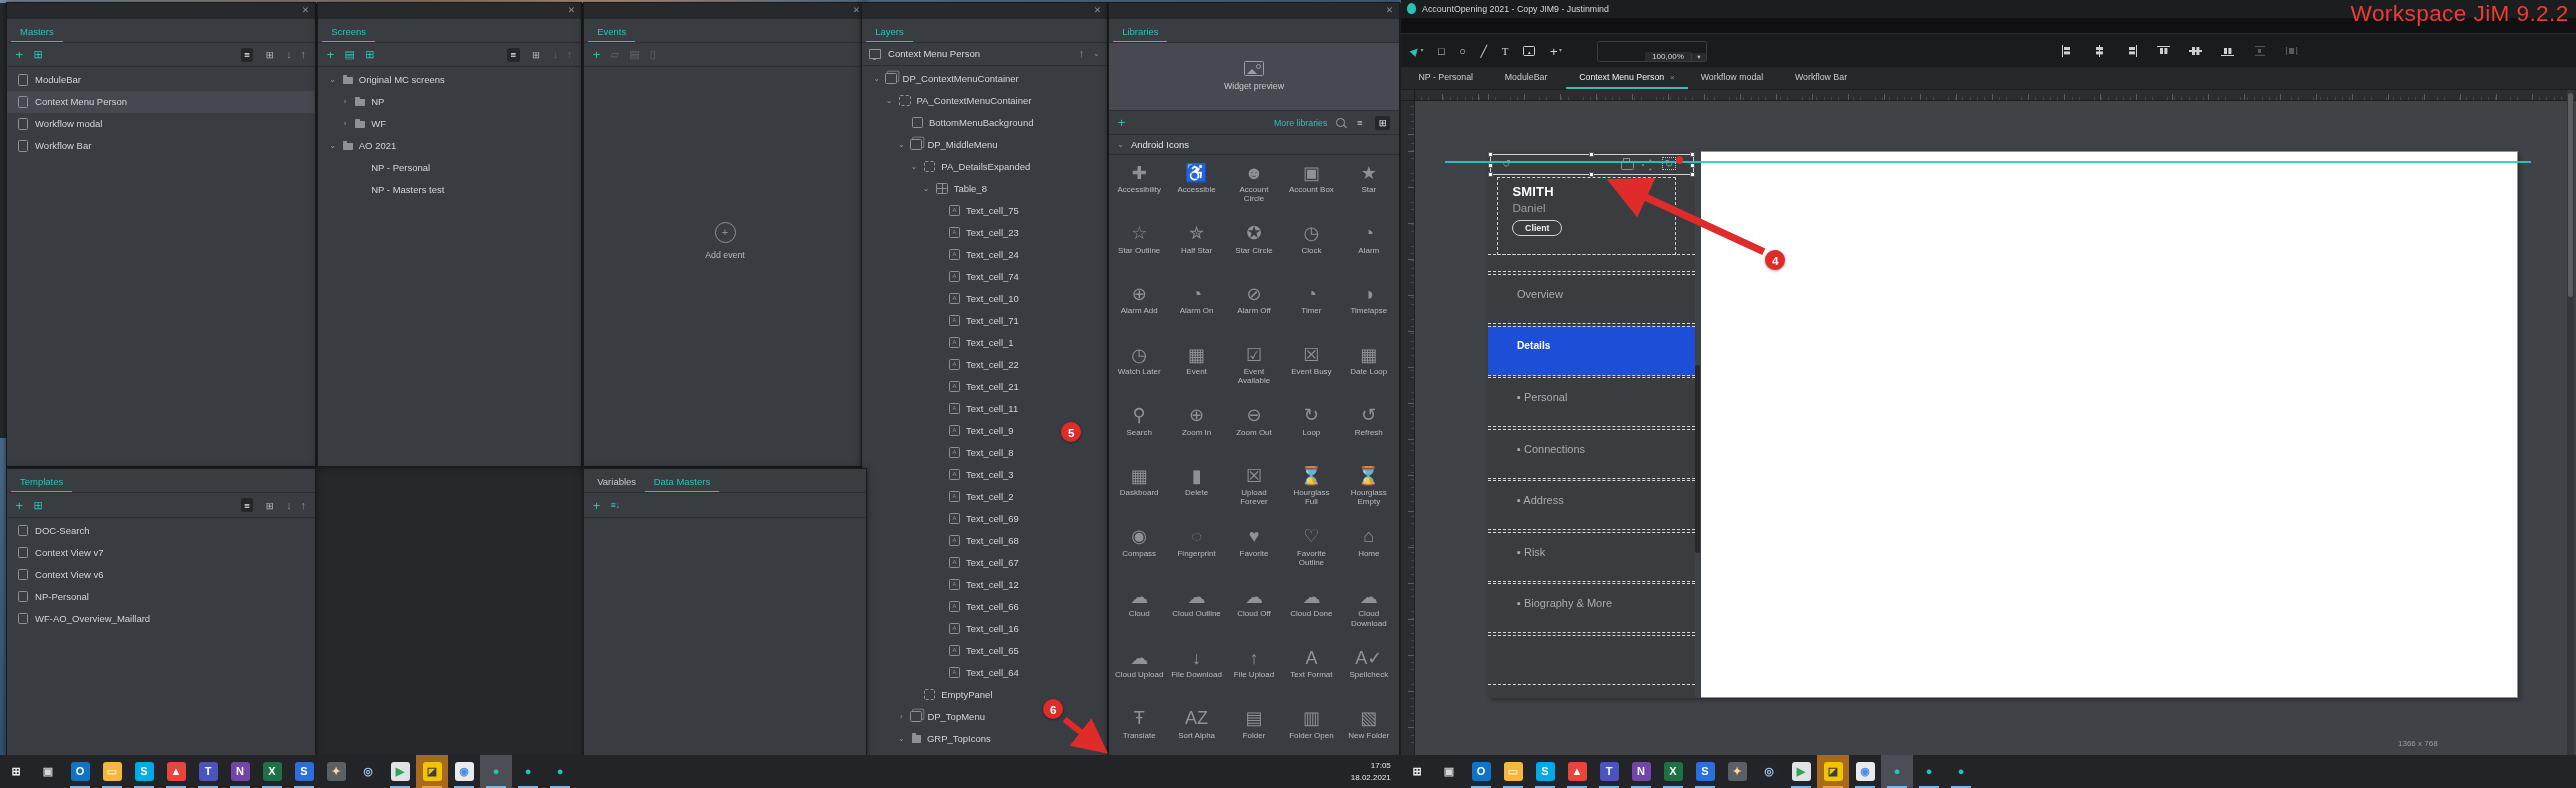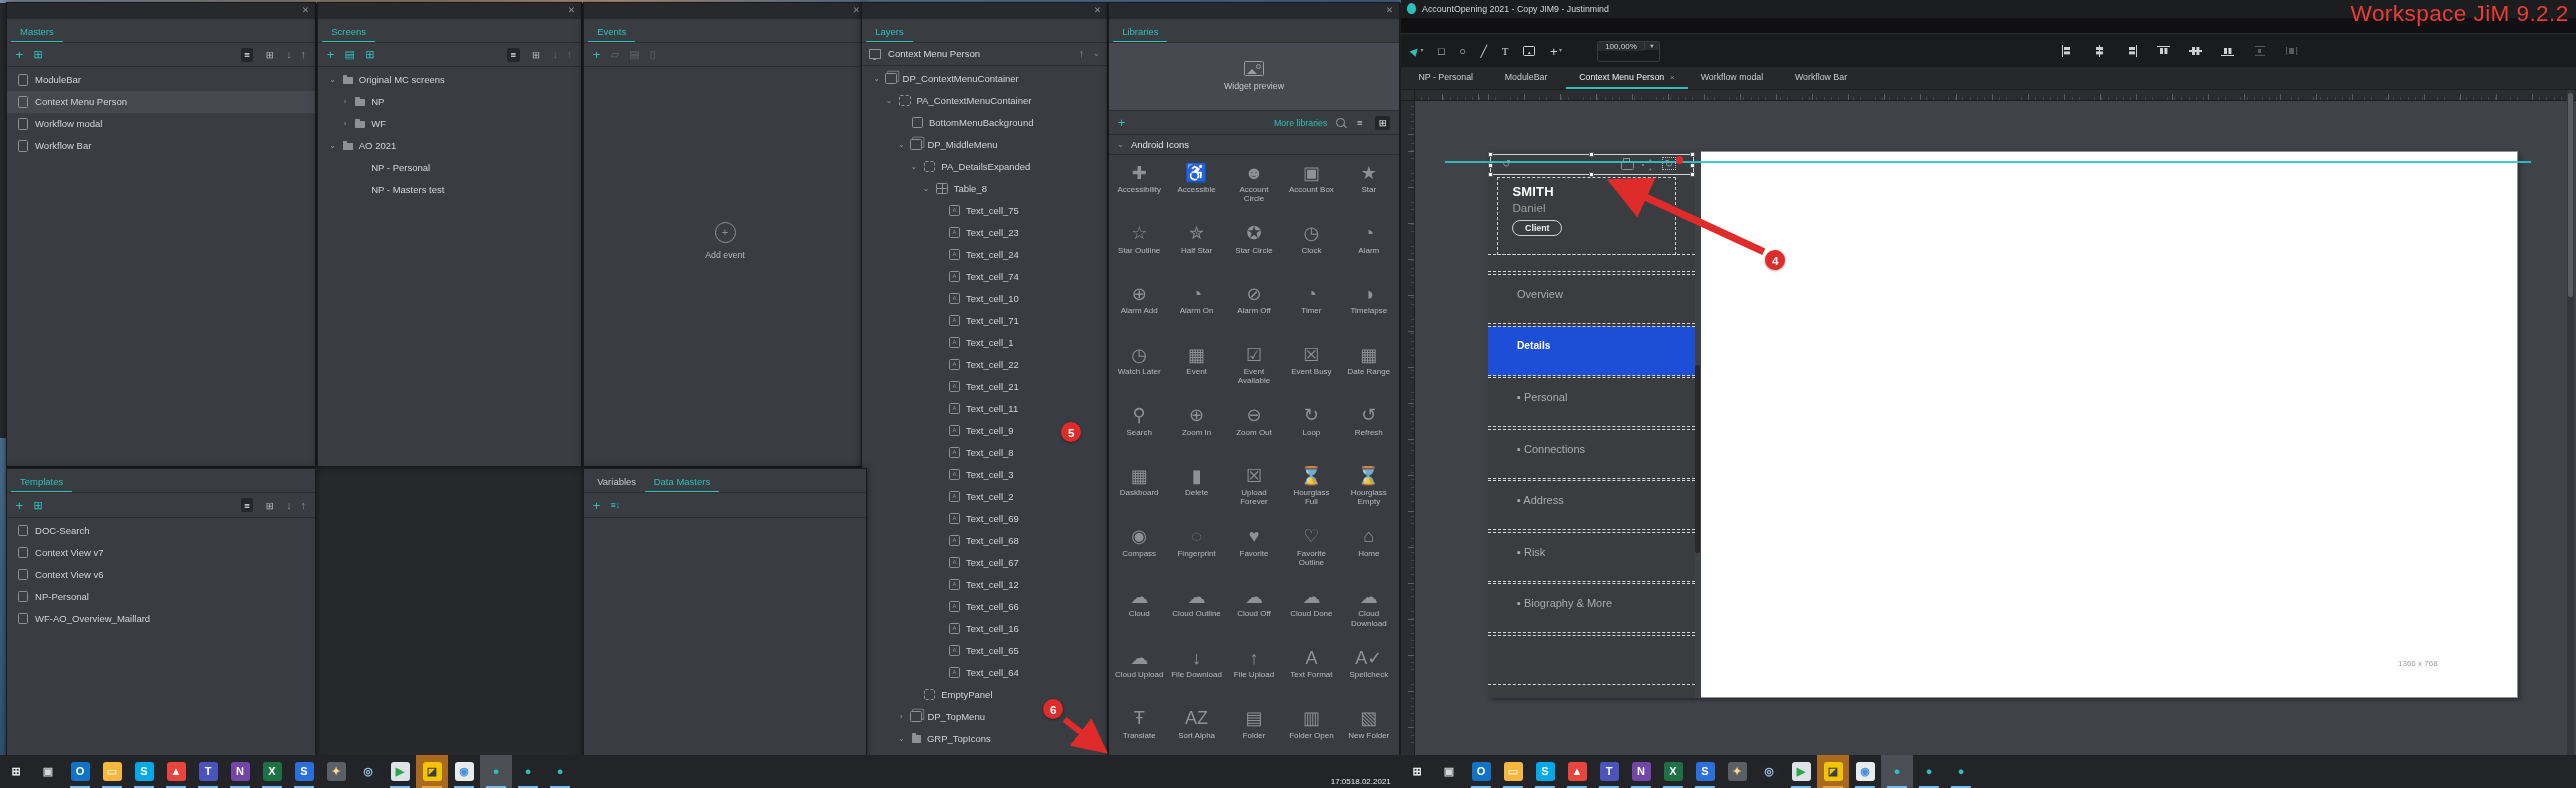--- a/index.html
+++ b/index.html
@@ -79,21 +79,21 @@
   .app-dot{width:9.5px;height:11px;background:#2cc1b8;border-radius:50% 50% 50% 50%/55% 55% 45% 45%;flex:none;}
   .rtitle-text{font-size:8.8px;color:#d6d7d9;}
   .watermark{position:absolute;right:7.3px;top:0.7px;font-size:22.6px;color:#ee3b35;z-index:40;letter-spacing:0.4px;}
   .rmenubar{position:absolute;left:0;top:17.5px;width:100%;height:16px;background:#101012;display:flex;align-items:center;gap:19px;padding-left:8.8px;box-sizing:border-box;border-bottom:0.7px solid #2a2b2d;}
   .rmenu-item{font-size:8.8px;color:#e0e1e3;}
   .rtoolbar{position:absolute;left:0;top:34px;width:100%;height:34px;background:#1a1b1d;display:flex;align-items:center;gap:14.6px;padding-left:10.2px;box-sizing:border-box;}
   .rt-ic{font-size:11px;color:#d3d4d6;line-height:1;display:inline-flex;align-items:center;}
   .sel-arrow{color:#2cc1b8;transform:rotate(-48deg);font-size:10.2px;}
   .mini-caret{font-size:5.8px;color:#9a9da1;margin-left:1.5px;}
   .img-mini{width:10.2px;height:8.8px;border:1.1px solid #d3d4d6;border-radius:1.5px;display:flex;align-items:flex-end;justify-content:center;font-size:5.1px;color:#d3d4d6;}
-  .zoom-box{margin-left:20.4px;display:flex;align-items:flex-start;border:0.7px solid #3a3b3f;border-radius:2.2px;overflow:hidden;height:19px;}
+  .zoom-box{margin-left:20.4px;display:flex;align-items:flex-end;border:0.7px solid #3a3b3f;border-radius:2.2px;overflow:hidden;height:19px;padding-left:47px;}
   .zoom-val{background:#2a2b2e;color:#d3d4d6;font-size:8px;display:flex;align-items:center;padding:0 7.3px;}
   .zoom-caret{background:#2a2b2e;border-left:0.7px solid #3a3b3f;color:#b9bcbe;font-size:6.6px;display:flex;align-items:center;padding:0 5.1px;}
   .align-group{position:absolute;left:660px;top:34px;height:34px;display:flex;align-items:center;gap:19px;}
   .alico{position:relative;width:13px;height:11.7px;display:inline-block;}
   .alico::before,.alico::after{content:'';position:absolute;background:#cfd0d2;}
   .alico.dis{opacity:.35;}
   .al-left::before{left:0.7px;top:0;width:1.5px;height:11.7px;}
   .al-left::after{left:2.9px;top:2.2px;width:5.8px;height:2.9px;box-shadow:0 4.4px 0 0 #cfd0d2;}
   .al-ch::before{left:5.8px;top:0;width:1.5px;height:11.7px;}
   .al-ch::after{left:2.9px;top:2.2px;width:7.3px;height:2.9px;box-shadow:0 4.4px 0 0 #cfd0d2;}
@@ -130,21 +130,21 @@
   .hlabels span{width:73px;flex:none;font-size:5.8px;color:#909396;}
   .vlabels{position:absolute;left:1.5px;top:151px;width:11.7px;height:547px;display:flex;flex-direction:column;overflow:hidden;}
   .vlabels span{height:73px;flex:none;font-size:5.8px;color:#909396;}
   .page{position:absolute;left:87px;top:151px;width:1030px;height:547px;background:#fff;border:0.7px solid #8e9094;box-sizing:border-box;box-shadow:1.5px 1.5px 4.4px rgba(0,0,0,.35);}
   .proto-sidebar{position:absolute;left:87px;top:151px;width:207px;height:547px;background:#3a3c3f;overflow:hidden;}
   .gap-strip{position:absolute;left:293px;top:151px;width:7.3px;height:547px;background:#3f4247;}
   .proto-scroll{position:absolute;left:294px;top:365px;width:5.1px;height:188px;background:#26282a;border-radius:2.9px;}
   .canvas-vscroll{position:absolute;left:1166px;top:90px;width:6.6px;height:665px;background:#34363a;}
   .canvas-vscroll::before{content:'';position:absolute;left:0.7px;top:2.9px;width:5.1px;height:204px;background:#5a5d62;border-radius:2.9px;}
   .guide-line{position:absolute;left:44px;top:161px;width:1086px;height:1.5px;background:#2fc6cc;opacity:.9;}
-  .size-label{position:absolute;left:997px;top:659px;font-size:8px;color:#9a9da1;}
+  .size-label{position:absolute;left:997px;top:739px;font-size:8px;color:#9a9da1;}
   
   .icon-row{position:absolute;left:1.5px;top:2.9px;width:204px;height:21px;border:0.7px solid #cfd2d4;background:#3a3c3f;box-sizing:border-box;}
   .handle{position:absolute;width:5.1px;height:5.1px;background:#fff;border:0.7px solid #55585c;box-sizing:border-box;z-index:5;}
   .pr-undo{position:absolute;left:11.7px;top:3.6px;font-size:10.2px;color:#8e9194;}
   .pr-printer{position:absolute;left:130px;top:5.8px;width:11px;height:7.3px;border:1.1px solid #8e9194;border-radius:1.5px;}
   .pr-printer::before{content:'';position:absolute;top:-3.6px;left:1.5px;width:5.1px;height:2.9px;border:1.1px solid #8e9194;border-bottom:none;}
   .pr-share{position:absolute;left:151px;top:5.1px;width:10.2px;height:10.2px;}
   .pr-share::before{content:'';position:absolute;width:2.9px;height:2.9px;border-radius:50%;background:#8e9194;top:3.6px;left:0;box-shadow:7.3px -4.4px 0 #8e9194,7.3px 4.4px 0 #8e9194;}
   .pr-refresh{position:absolute;left:172px;top:2.9px;font-size:10.2px;color:#8e9194;outline:0.7px dotted #babdbf;padding:0 2.2px;}
   .pr-dot{position:absolute;left:185px;top:1.5px;width:7.3px;height:7.3px;border-radius:50%;background:#e02b2b;z-index:6;}
@@ -164,21 +164,21 @@
   svg.anno{position:absolute;left:0;top:0;pointer-events:none;z-index:55;}
   
   .taskbar{position:absolute;left:0;bottom:0;width:100%;height:33px;background:#222428;display:flex;align-items:stretch;z-index:70;}
   .tb-cell{width:32px;display:flex;align-items:center;justify-content:center;position:relative;flex:none;}
   .tb-cell.selected{background:#4b4e54;}
   .tb-cell.active{background:#a96a1f;}
   .tb-cell.running::after{content:'';position:absolute;left:5.8px;bottom:0;width:20.4px;height:2.2px;background:#76b9ed;}
   .tb-cell.active::after{background:#e8a33d;}
   .tb-glyph{width:19px;height:19px;border-radius:2.9px;display:flex;align-items:center;justify-content:center;
             font-size:11px;font-weight:bold;line-height:1;}
-  .clock{margin-left:auto;display:flex;flex-direction:row;align-items:flex-end;justify-content:center;
+  .clock{margin-left:auto;display:flex;flex-direction:column;align-items:flex-end;justify-content:center;
          padding-right:10.2px;color:#e8eaec;font-size:8px;line-height:1.5;}
 </style>
 </head>
 <body>
 
 <div id="left-mon">
   <div class="wall-strip"></div>
   <div class="wall-left"></div>
 
   <div class="win" style="left:5.8px;top:1.5px;width:308px;height:463px;">
@@ -568,21 +568,21 @@
         <div class="lib-cell">
           <span class="lib-glyph">☑</span>
           <span class="lib-label">Event Available</span>
         </div>
         <div class="lib-cell">
           <span class="lib-glyph">☒</span>
           <span class="lib-label">Event Busy</span>
         </div>
         <div class="lib-cell">
           <span class="lib-glyph">▦</span>
-          <span class="lib-label">Date Range</span>
+          <span class="lib-label">Date Loop</span>
         </div>
         <div class="lib-cell">
           <span class="lib-glyph">⚲</span>
           <span class="lib-label">Search</span>
         </div>
         <div class="lib-cell">
           <span class="lib-glyph">⊕</span>
           <span class="lib-label">Zoom In</span>
         </div>
         <div class="lib-cell">

